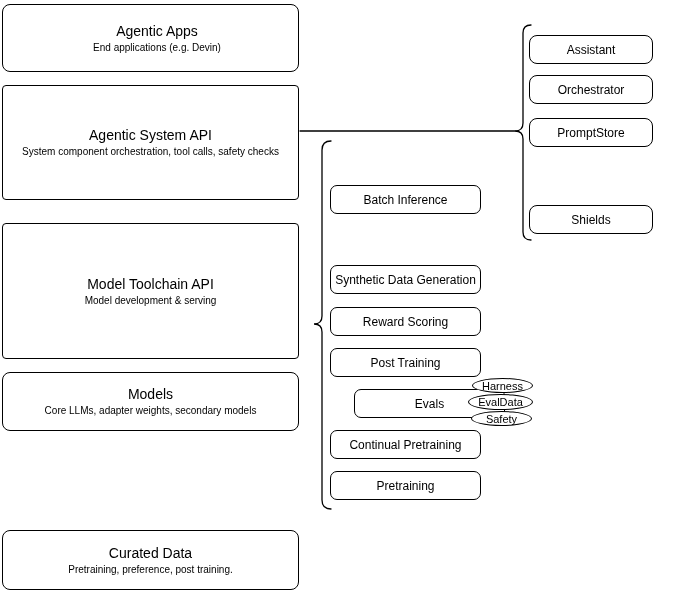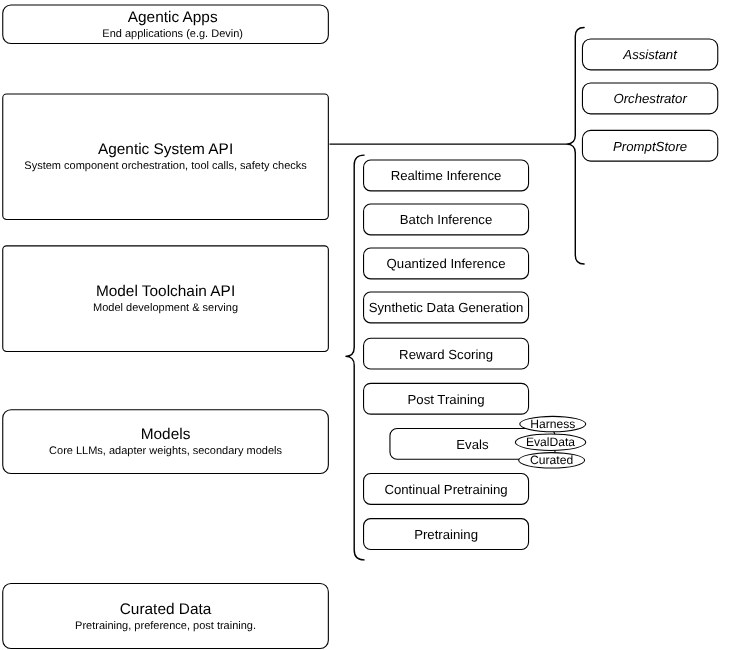--- a/index.html
+++ b/index.html
@@ -14,75 +14,69 @@
   }
   .left-col { left:2px; width:297px; }
   .r8  { border-radius:8px; }
   .r26 { border-radius:4px; }
   .title    { font-size:14px; line-height:19px; }
   .subtitle { font-size:10px; line-height:14px; }
   .mid {
     left:330px; width:151px; height:29px; border-radius:7px; font-size:12px;
   }
   .right {
-    left:529px; width:124px; height:29px; border-radius:8px; font-size:12px;font-style:italic;
+    left:529px; width:124px; height:29px; border-radius:8px; font-size:12px;
   }
   .tag {
     position:absolute; background:#ffffff; border:1.2px solid #000000;
     border-radius:50%; display:flex; align-items:center; justify-content:center;
     font-size:11px; box-sizing:border-box; z-index:3;
   }
   .connectors { position:absolute; left:0; top:0; width:682px; height:591px; z-index:1; }
   .mid, .right { z-index:2; }
 </style>
 </head>
 <body>
 
 <div class="canvas">
 
   <svg class="connectors" viewBox="0 0 682 591" xmlns="http://www.w3.org/2000/svg">
     <path d="M 300 131 L 515 131" stroke="#000000" stroke-width="1.3" fill="none" stroke-linecap="round"></path>
     <path d="M 531 25 Q 523 25 523 33 L 523 123 Q 523 131 515 131 Q 523 131 523 139 L 523 232 Q 523 240 531 240" stroke="#000000" stroke-width="1.3" fill="none" stroke-linecap="round"></path>
     <path d="M 331 141 Q 322 141 322 150 L 322 316 Q 322 324 314 324 Q 322 324 322 332 L 322 500 Q 322 509 331 509" stroke="#000000" stroke-width="1.3" fill="none" stroke-linecap="round"></path>
   </svg>
 
-  <div class="box left-col r8" style="top:4px;height:36px;padding-left:13px;">
+  <div class="box left-col r8" style="top:4px;height:68px;padding-left:13px;">
     <div class="title">Agentic Apps</div>
     <div class="subtitle">End applications (e.g. Devin)</div>
   </div>
 
   <div class="box left-col r26" style="top:85px;height:115px;">
     <div class="title">Agentic System API</div>
     <div class="subtitle">System component orchestration, tool calls, safety checks</div>
   </div>
 
-  <div class="box left-col r26" style="top:223px;height:97px;">
+  <div class="box left-col r26" style="top:223px;height:136px;">
     <div class="title">Model Toolchain API</div>
     <div class="subtitle">Model development &amp; serving</div>
   </div>
 
   <div class="box left-col r8" style="top:372px;height:59px;">
     <div class="title">Models</div>
     <div class="subtitle">Core LLMs, adapter weights, secondary models</div>
   </div>
 
 
   <div class="box left-col r8" style="top:530px;height:60px;text-align:right;">
     <div class="title">Curated Data</div>
     <div class="subtitle">Pretraining, preference, post training.</div>
   </div>
 
-  <div class="box mid" style="top:145px;">
-    <span>Realtime Inference</span>
-  </div>
   <div class="box mid" style="top:185px;">
     <span>Batch Inference</span>
-  </div>
-  <div class="box mid" style="top:225px;">
-    <span>Quantized Inference</span>
   </div>
   <div class="box mid" style="top:265px;text-align:center;">
     <span>Synthetic Data Generation</span>
   </div>
   <div class="box mid" style="top:307px;">
     <span>Reward Scoring</span>
   </div>
   <div class="box mid" style="top:348px;">
     <span>Post Training</span>
   </div>
@@ -96,26 +90,29 @@
     <span>Pretraining</span>
   </div>
 
   <div class="tag" style="left:472px;top:378px;width:61px;height:15px;">
     <span>Harness</span>
   </div>
   <div class="tag" style="left:468px;top:394px;width:65px;height:16px;text-align:center;">
     <span>EvalData</span>
   </div>
   <div class="tag" style="left:471px;top:411px;width:61px;height:15px;">
-    <span>Curated</span>
+    <span>Safety</span>
   </div>
 
   <div class="box right" style="top:35px;">
     <span>Assistant</span>
   </div>
   <div class="box right" style="top:75px;">
     <span>Orchestrator</span>
   </div>
   <div class="box right" style="top:118px;">
     <span>PromptStore</span>
   </div>
+  <div class="box right" style="top:205px;">
+    <span>Shields</span>
+  </div>
 
 </div>
 
 </body></html>

